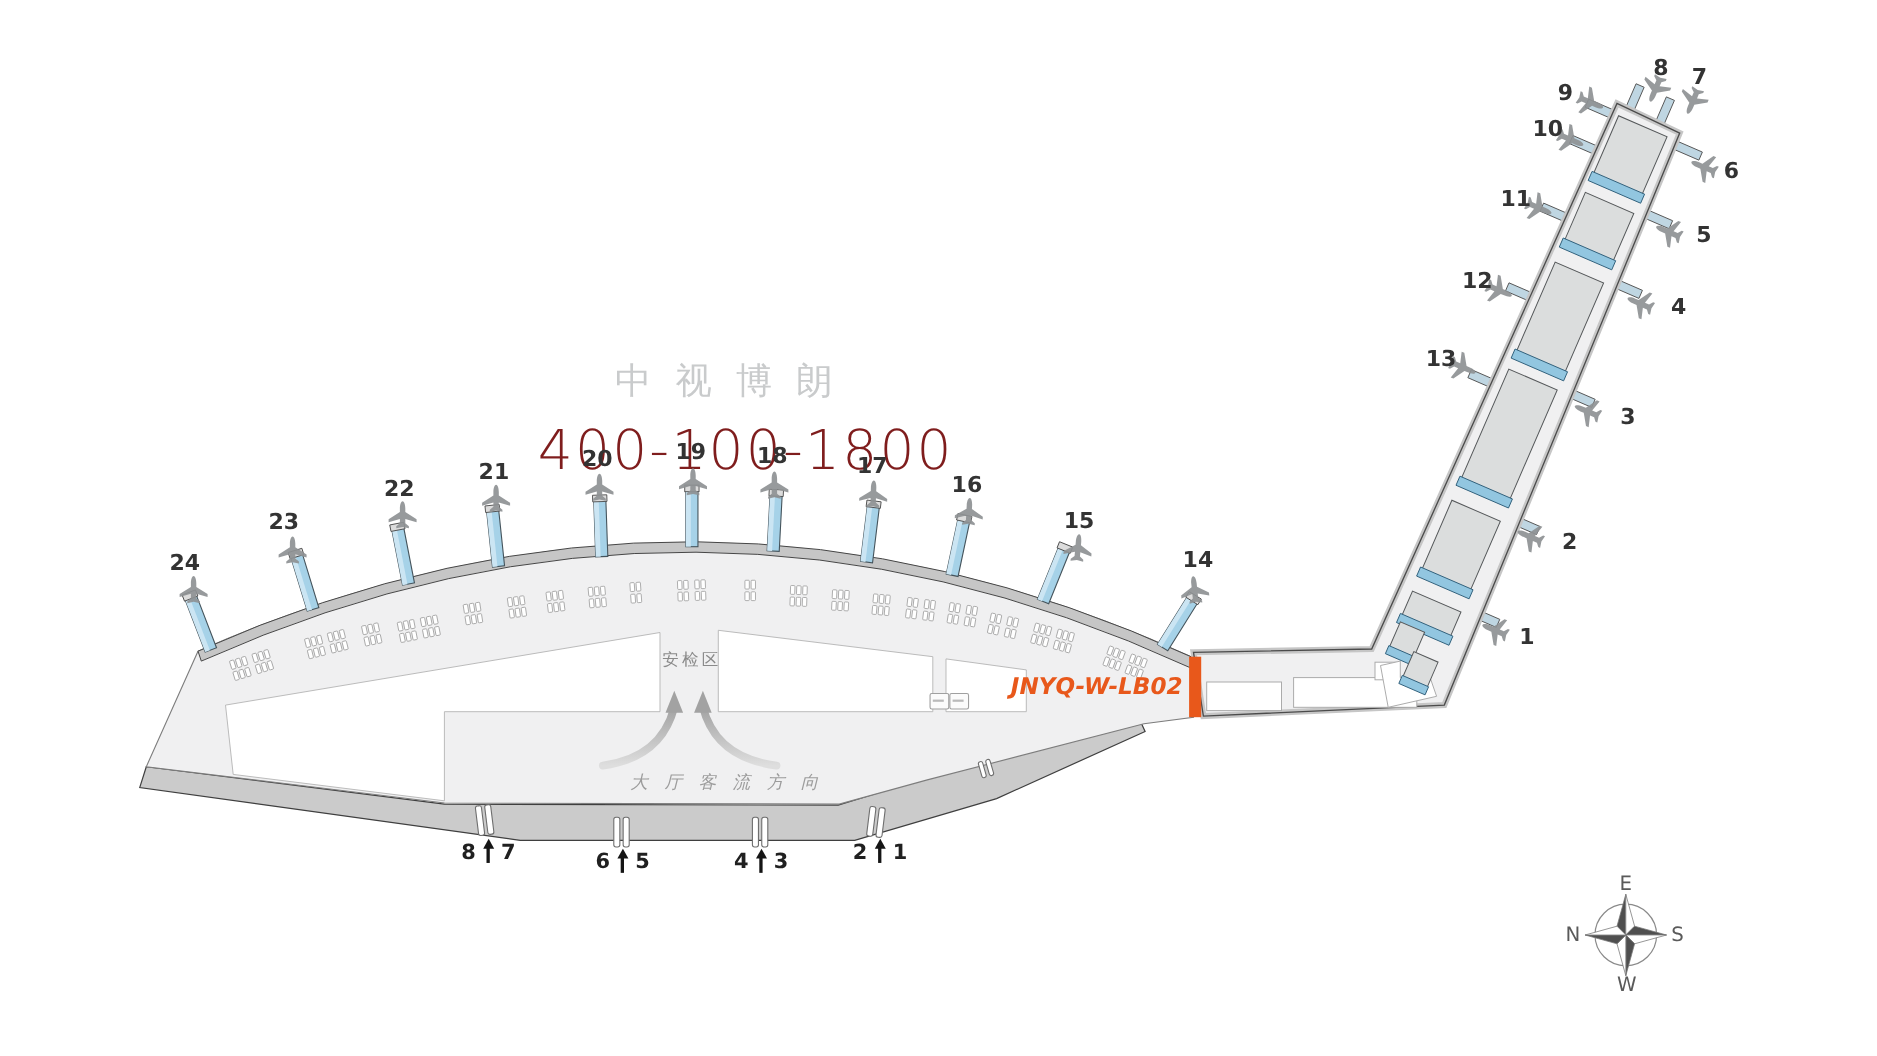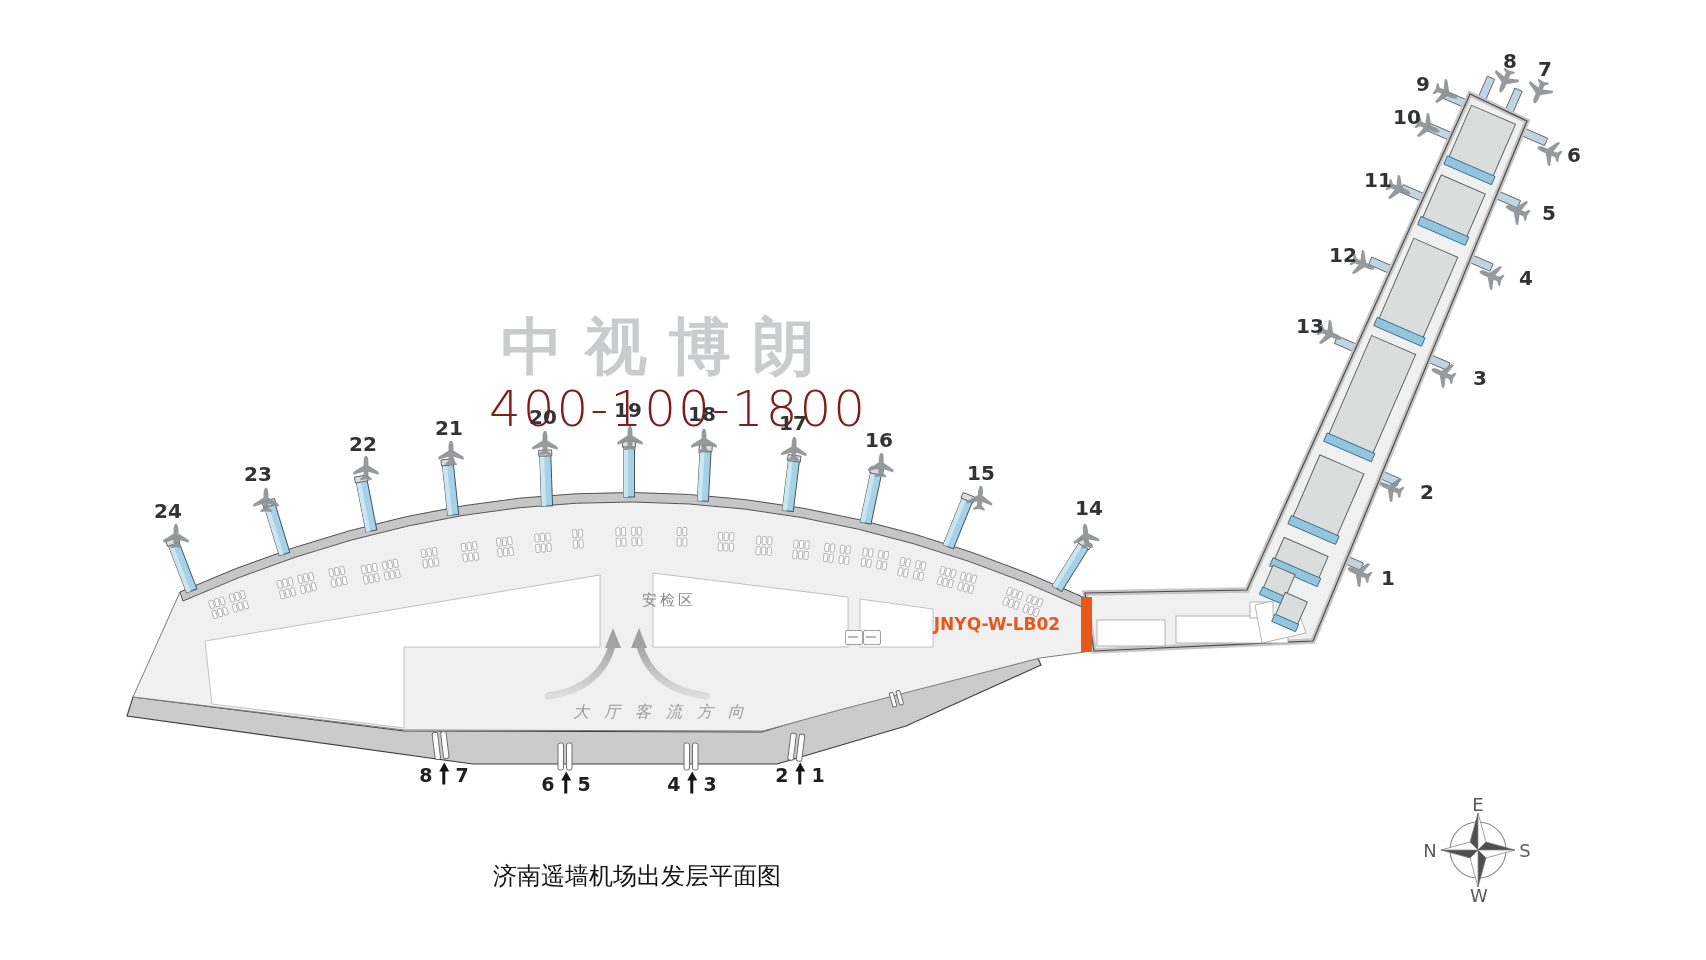--- a/index.html
+++ b/index.html
@@ -1,24 +1,24 @@
 <!DOCTYPE html>
 <html><head>
 <meta charset="utf-8">
 <style>
   html,body{margin:0;padding:0;background:#fff;}
   .stage{position:relative;width:1706px;height:960px;background:#ffffff;overflow:hidden;
          font-family:"DejaVu Sans","Liberation Sans",sans-serif;}
   .abs{position:absolute;transform:translate(-50%,-50%);white-space:nowrap;}
-  .watermark-brand{left:669px;top:347px;font-size:62px;letter-spacing:22px;color:#c9cbcc;font-weight:700;z-index:0;}
+  .watermark-brand{left:669px;top:347px;font-size:33px;letter-spacing:22px;color:#c9cbcc;font-weight:400;z-index:0;}
   .watermark-phone{left:678px;top:409px;font-size:50px;letter-spacing:2px;color:#7f1d1d;font-weight:200;z-index:0;}
   svg.plan{position:absolute;left:0;top:0;z-index:1;}
-  .security-label{left:629px;top:600px;font-size:15px;letter-spacing:3px;color:#8a8a8a;z-index:2;margin-left:40px;}
+  .security-label{left:629px;top:600px;font-size:15px;letter-spacing:3px;color:#8a8a8a;z-index:2;}
   .flow-label{left:666px;top:712px;font-size:16px;letter-spacing:15px;color:#9c9c9c;z-index:2;font-style:italic;}
-  .ad-label{left:997px;top:624px;font-size:17px;font-weight:bold;color:#e8581b;letter-spacing:0px;z-index:3;}
+  .ad-label{left:997px;top:624px;font-size:21px;font-weight:bold;color:#e8581b;letter-spacing:0px;z-index:3;font-style:italic;}
   .page-title{left:637px;top:876px;font-size:24px;color:#141414;z-index:2;}
   .compass-letter{font-size:18px;color:#5a5a5a;z-index:2;}
   .cp-top{left:1478px;top:804px;}
   .cp-right{left:1525px;top:850px;}
   .cp-bottom{left:1479px;top:895px;}
   .cp-left{left:1430px;top:850px;}
   .entrance{position:absolute;transform:translate(-50%,-50%);display:flex;align-items:center;gap:6px;z-index:2;}
   .entrance .num{font-size:19px;font-weight:bold;color:#202020;}
   .up-arrow{position:relative;width:11px;height:23px;}
   .up-arrow::before{content:"";position:absolute;left:0.5px;top:0;
@@ -488,21 +488,20 @@
         <polygon points="1478,887 1478,850 1470,858" fill="#ffffff"></polygon>
         <polygon points="1441,850 1478,850 1470,858" fill="#4f4f4f"></polygon>
         <polygon points="1441,850 1478,850 1470,842" fill="#ffffff"></polygon>
       </g>
     </g>
   </svg>
 
   <div class="abs security-label">安检区</div>
   <div class="abs flow-label">大厅客流方向</div>
   <div class="abs ad-label">JNYQ-W-LB02</div>
-  <div class="abs page-title">济南遥墙机场出发层平面图</div>
 
   <span class="abs compass-letter cp-top">E</span>
   <span class="abs compass-letter cp-right">S</span>
   <span class="abs compass-letter cp-bottom">W</span>
   <span class="abs compass-letter cp-left">N</span>
 
   <div class="mini-box" style="left:845px;top:630px;"></div>
   <div class="mini-box" style="left:863px;top:630px;"></div>
 
   <div id="entrances">

